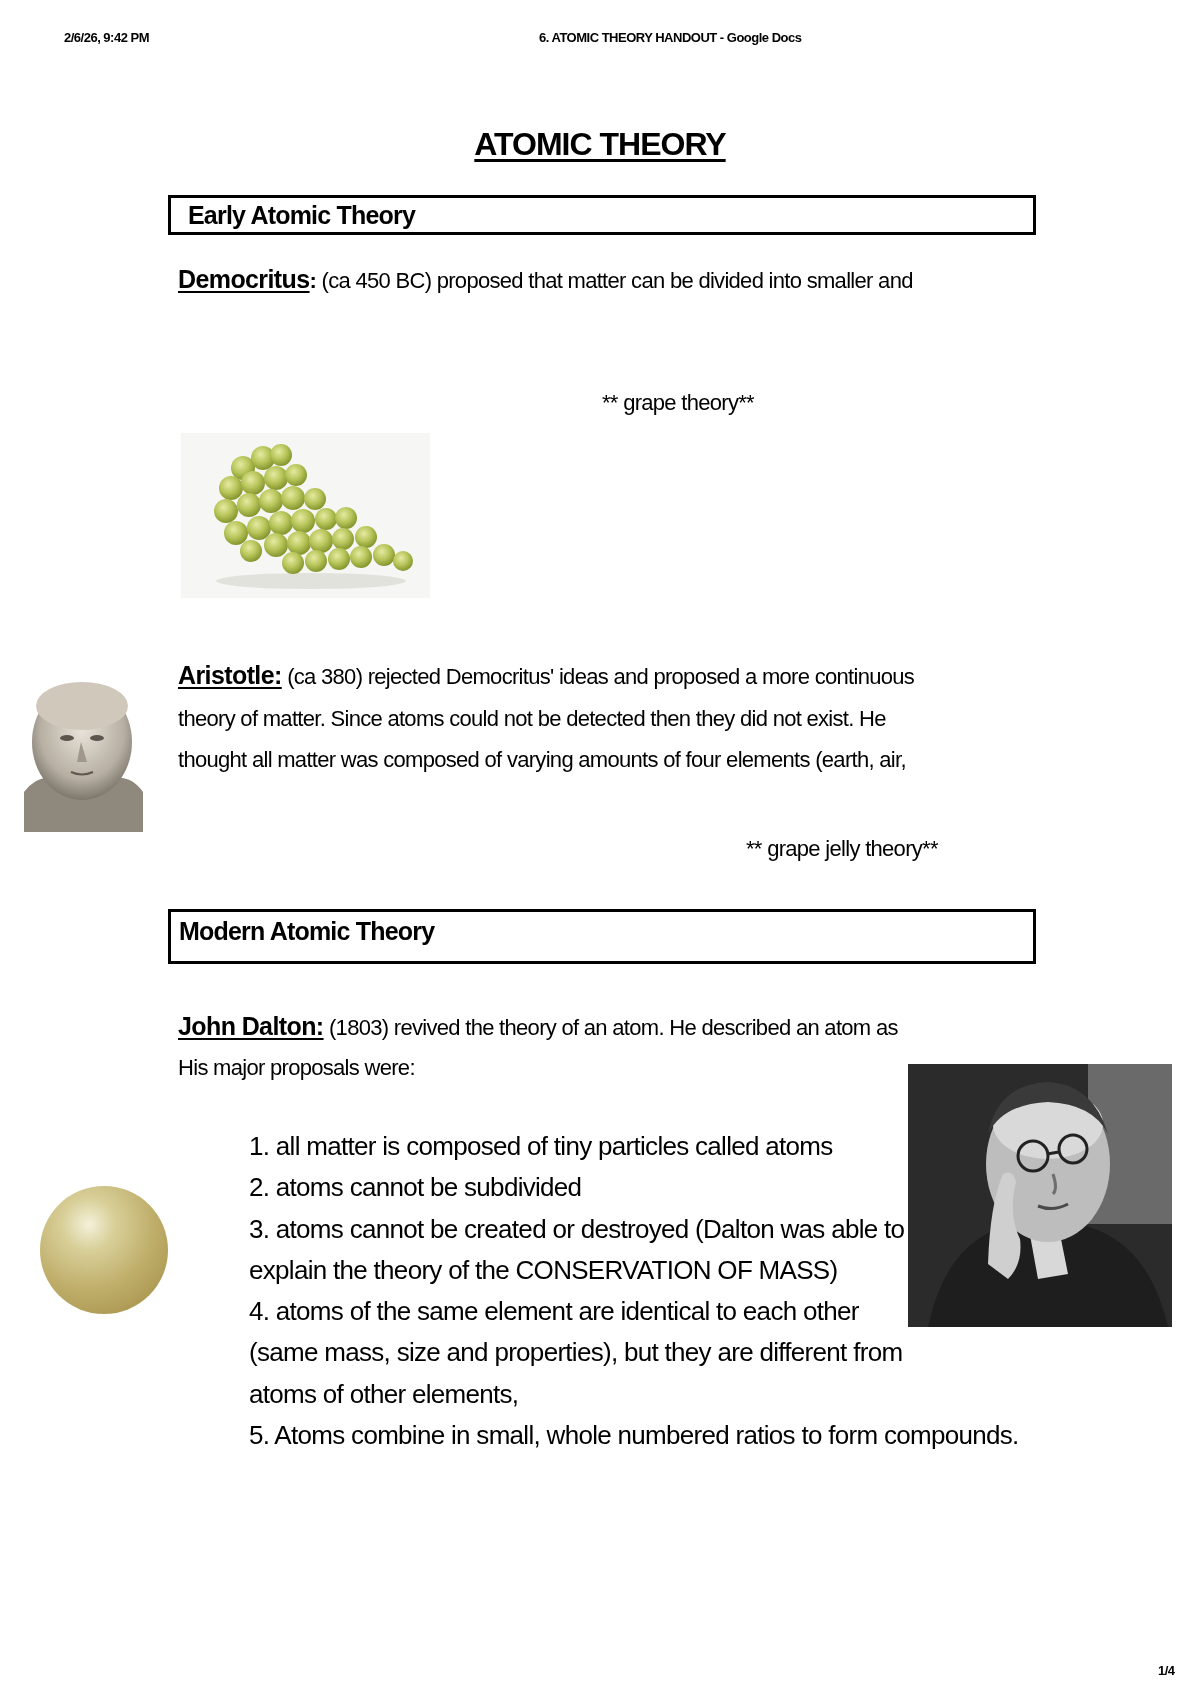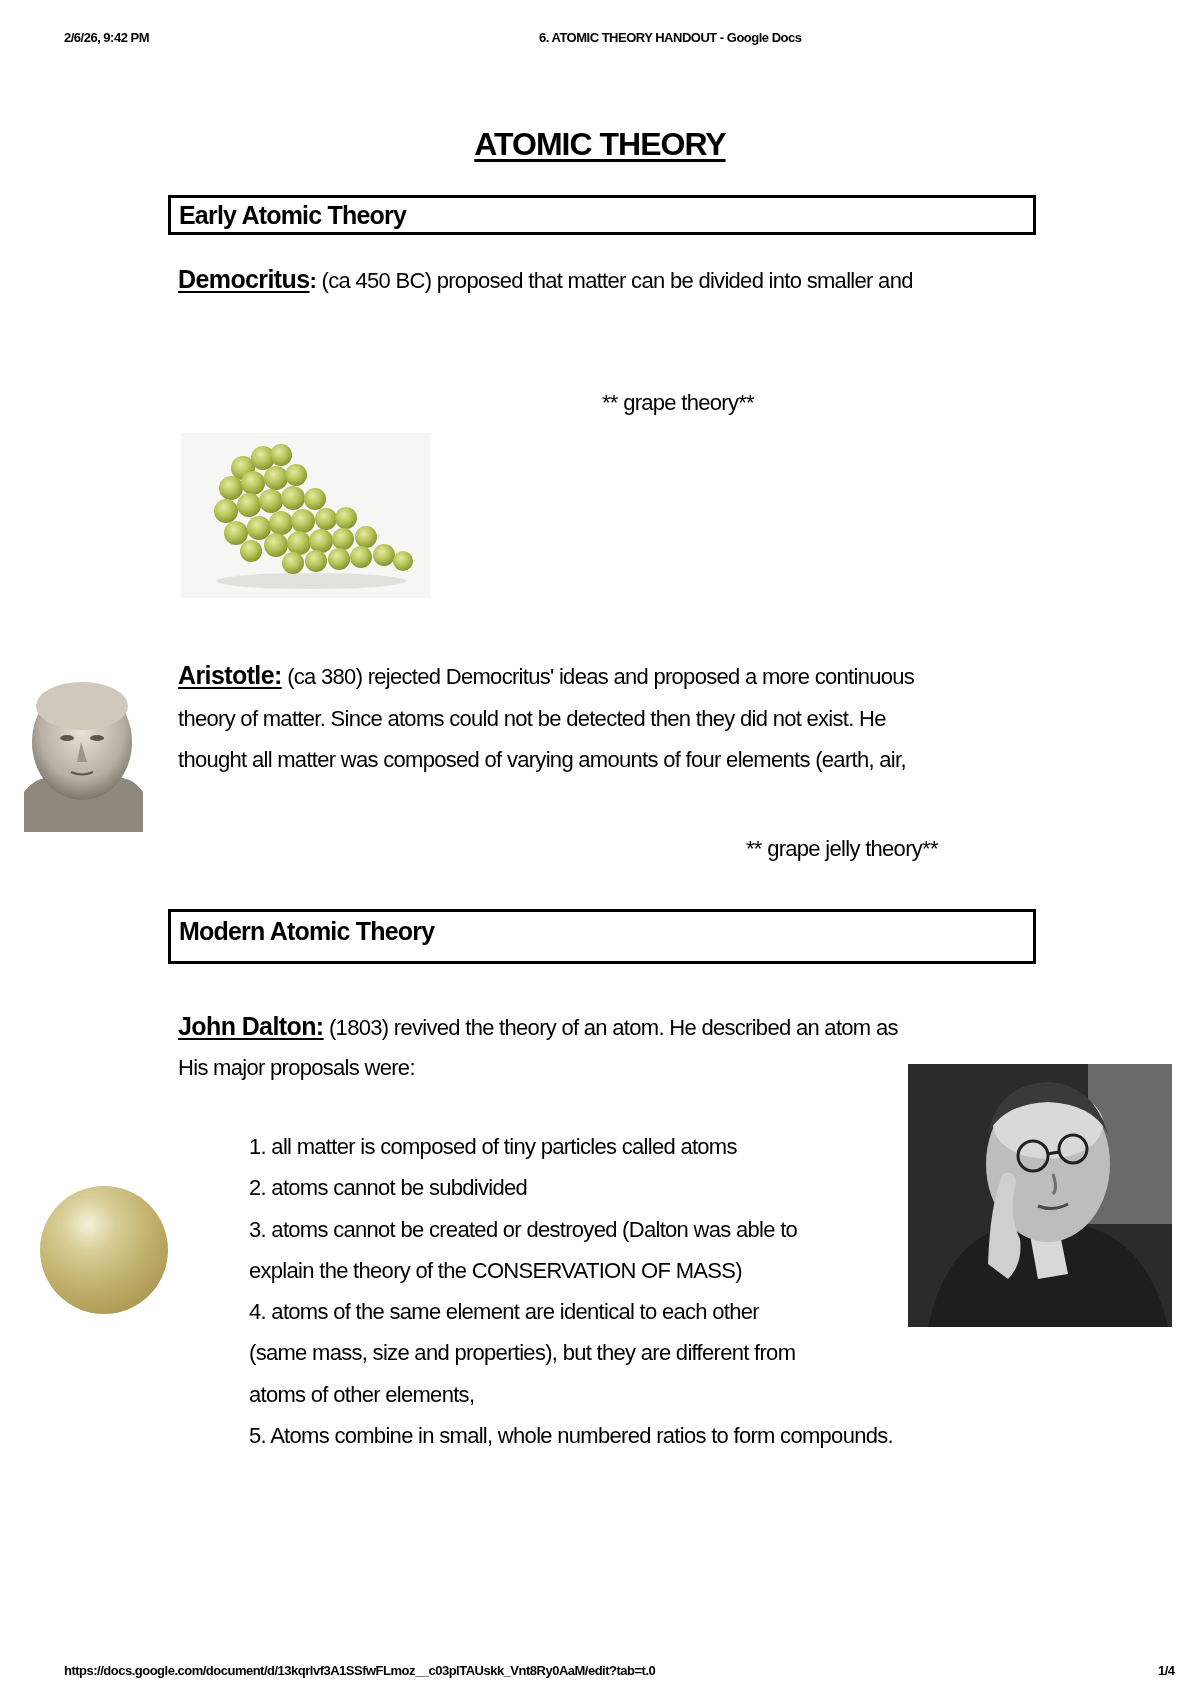--- a/index.html
+++ b/index.html
@@ -24,21 +24,21 @@
   }
   .doc-title span { text-decoration: underline; text-decoration-thickness: 3px; text-underline-offset: 4px; }
 
   .section-box {
     position: absolute; left: 168px; width: 868px; border: 3px solid #000;
     box-sizing: border-box;
   }
   .section-box .label {
     font-size: 25px; font-weight: bold; letter-spacing: -0.8px; padding-left: 8px;
   }
-  #box-early { top: 195px; height: 40px; }
+  #box-early { top: 195px; height: 40px; padding-left: 9px; }
   #box-early .label { line-height: 34px; }
   #box-modern { top: 909px; height: 55px; }
   #box-modern .label { line-height: 38px; }
 
   .para {
     position: absolute; left: 178px; width: 860px;
     font-size: 22px; letter-spacing: -0.7px; line-height: 41.5px;
   }
   .name {
     font-weight: bold; font-size: 25px; text-decoration: underline;
@@ -48,21 +48,21 @@
 
   .photo { position: absolute; overflow: hidden; }
   #grape-photo { left: 181px; top: 433px; width: 249px; height: 165px; background: #f6f6f4; }
   #aristotle-photo { left: 19px; top: 672px; width: 127px; height: 166px; background: #fff; }
   #dalton-photo { left: 908px; top: 1064px; width: 264px; height: 263px; background: #2a2a2a; }
   #atom-sphere {
     position: absolute; left: 40px; top: 1186px; width: 128px; height: 128px; border-radius: 50%;
     background: radial-gradient(circle at 38% 30%, #f4f1da 0%, #d8cf98 22%, #bfae6a 55%, #a8954f 85%, #9d8a48 100%);
   }
 
-  .list { position: absolute; left: 249px; width: 760px; font-size: 22px; letter-spacing: -0.7px; line-height: 41.3px; }
+  .list { position: absolute; left: 249px; width: 760px; font-size: 26px; letter-spacing: -0.7px; line-height: 41.3px; }
   .list div { white-space: nowrap; }
 </style>
 </head>
 <body>
 
 <div class="print-header">
   <span class="ph-date">2/6/26, 9:42 PM</span>
   <span class="ph-title">6. ATOMIC THEORY HANDOUT - Google Docs</span>
 </div>
 
@@ -184,15 +184,14 @@
     <circle cx="125" cy="92" r="15" fill="none" stroke="#222" stroke-width="3"></circle>
     <circle cx="165" cy="85" r="14" fill="none" stroke="#222" stroke-width="3"></circle>
     <line x1="139" y1="90" x2="151" y2="88" stroke="#222" stroke-width="3"></line>
     <path d="M145 110 Q150 125 145 130" stroke="#6e6e6e" stroke-width="3" fill="none"></path>
     <path d="M130 142 Q145 148 160 140" stroke="#4a4a4a" stroke-width="3" fill="none"></path>
     <path d="M80 200 Q82 140 95 110 Q105 105 108 118 Q100 150 112 175 Q115 200 100 215 Z" fill="#cfcfcf"></path>
   </svg>
 </div>
 
 <div class="print-footer">
-  <span class="pf-url">https://docs.google.com/document/d/13kqrlvf3A1SSfwFLmoz__c03plTAUskk_Vnt8Ry0AaM/edit?tab=t.0</span>
   <span class="pf-page">1/4</span>
 </div>
 
 </body></html>

